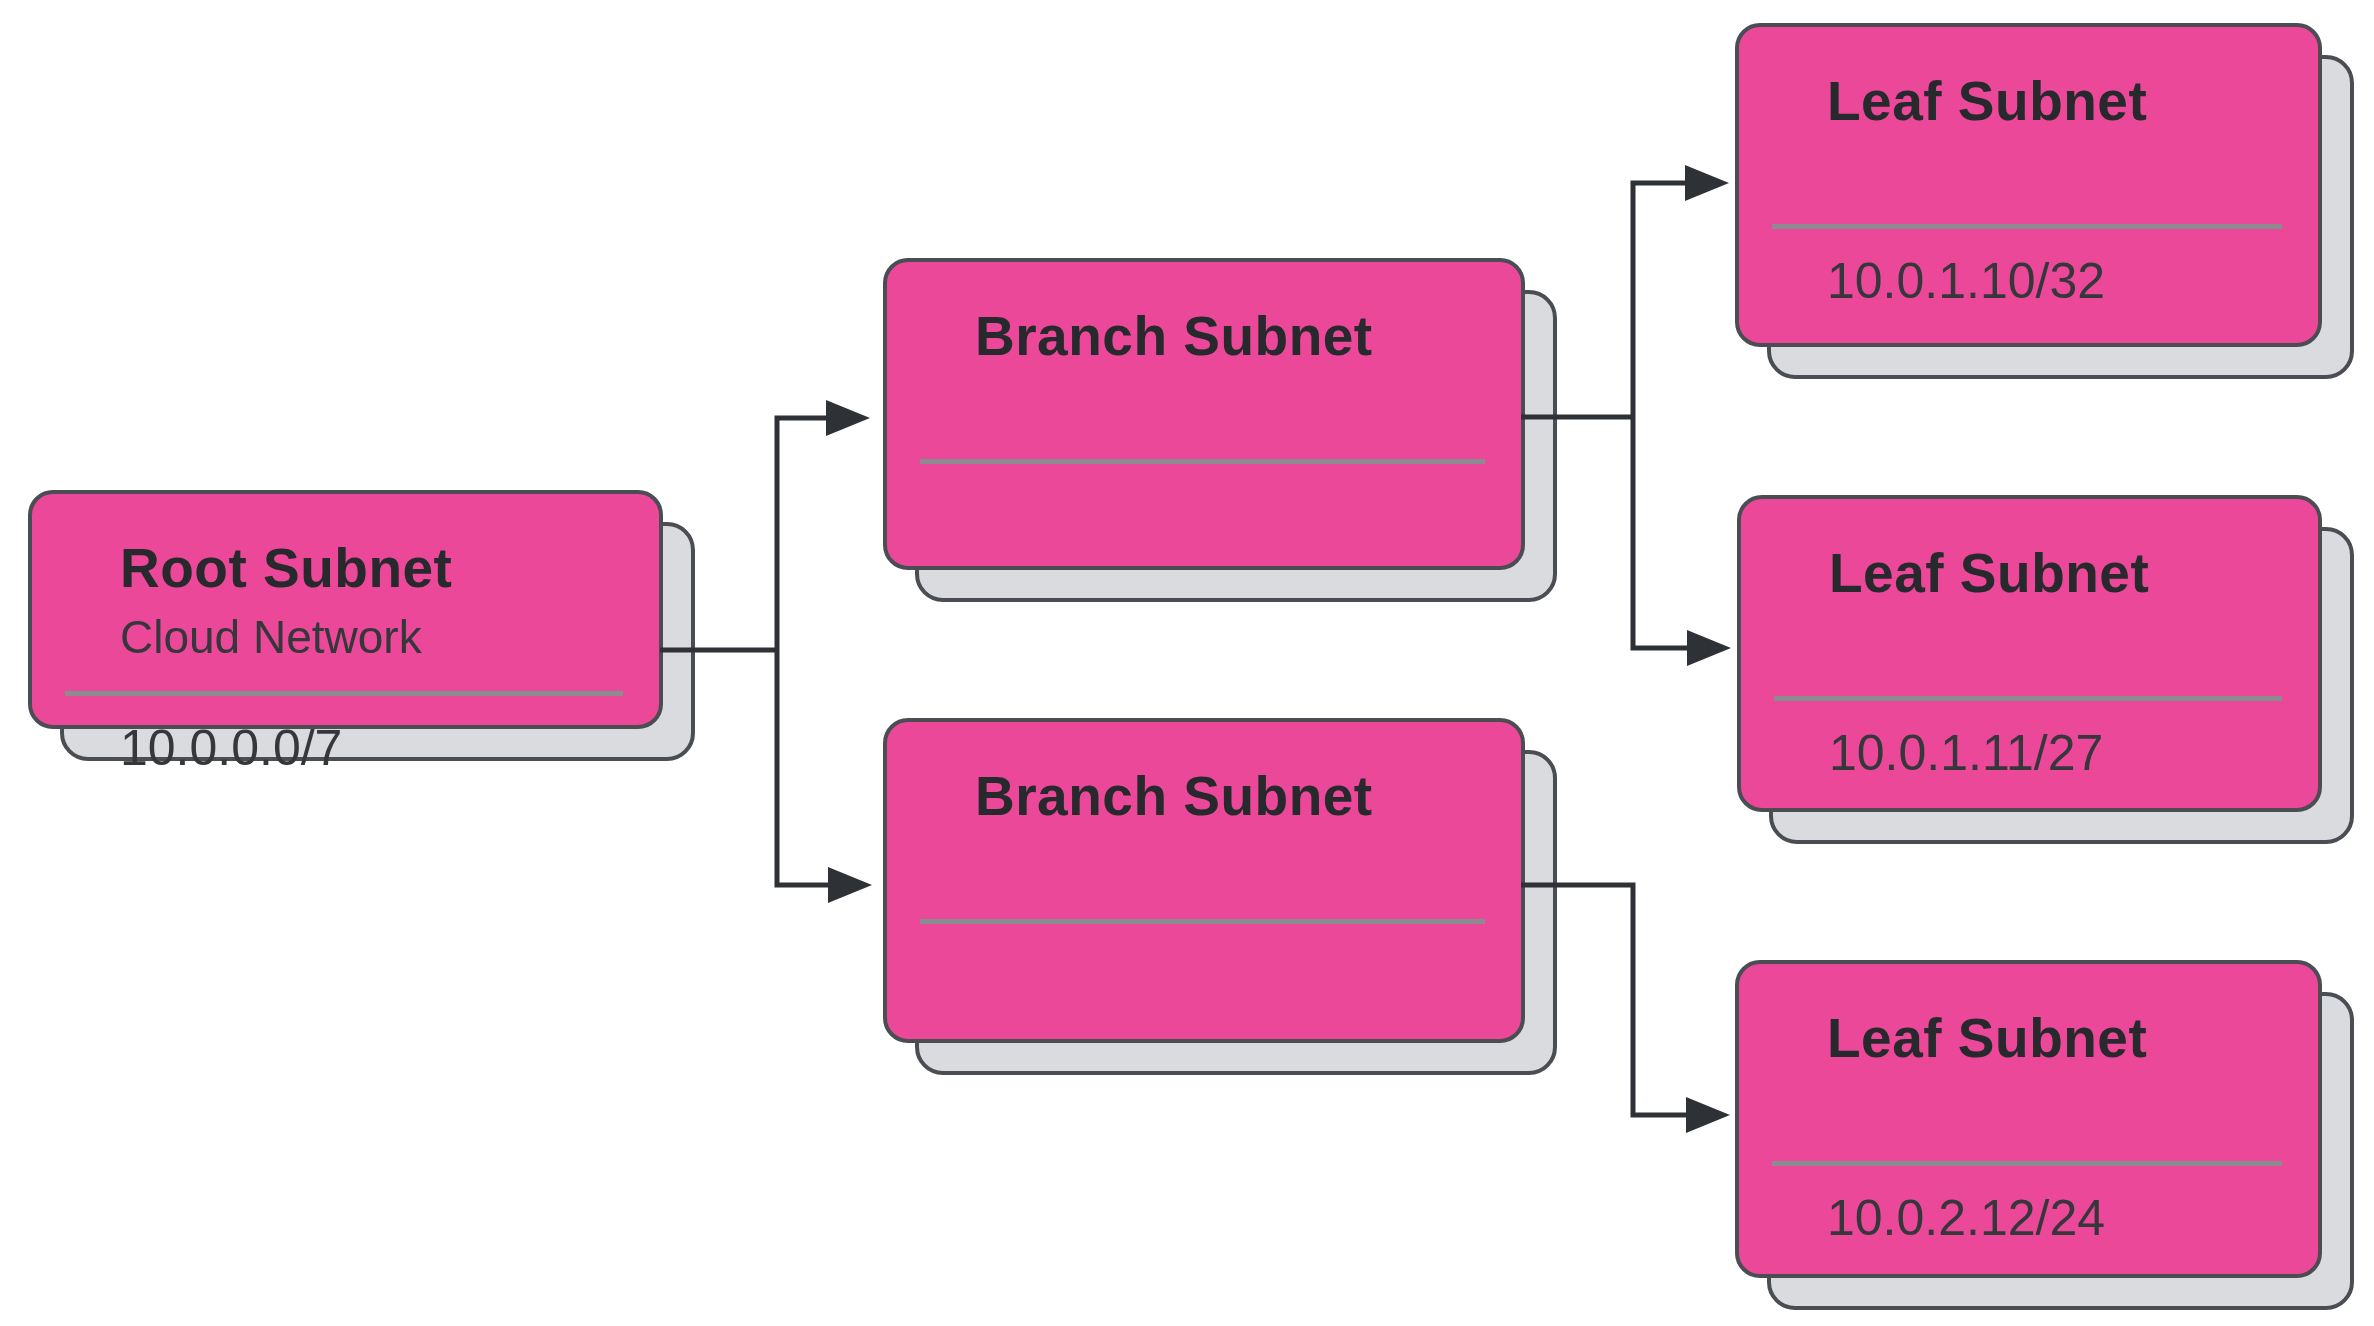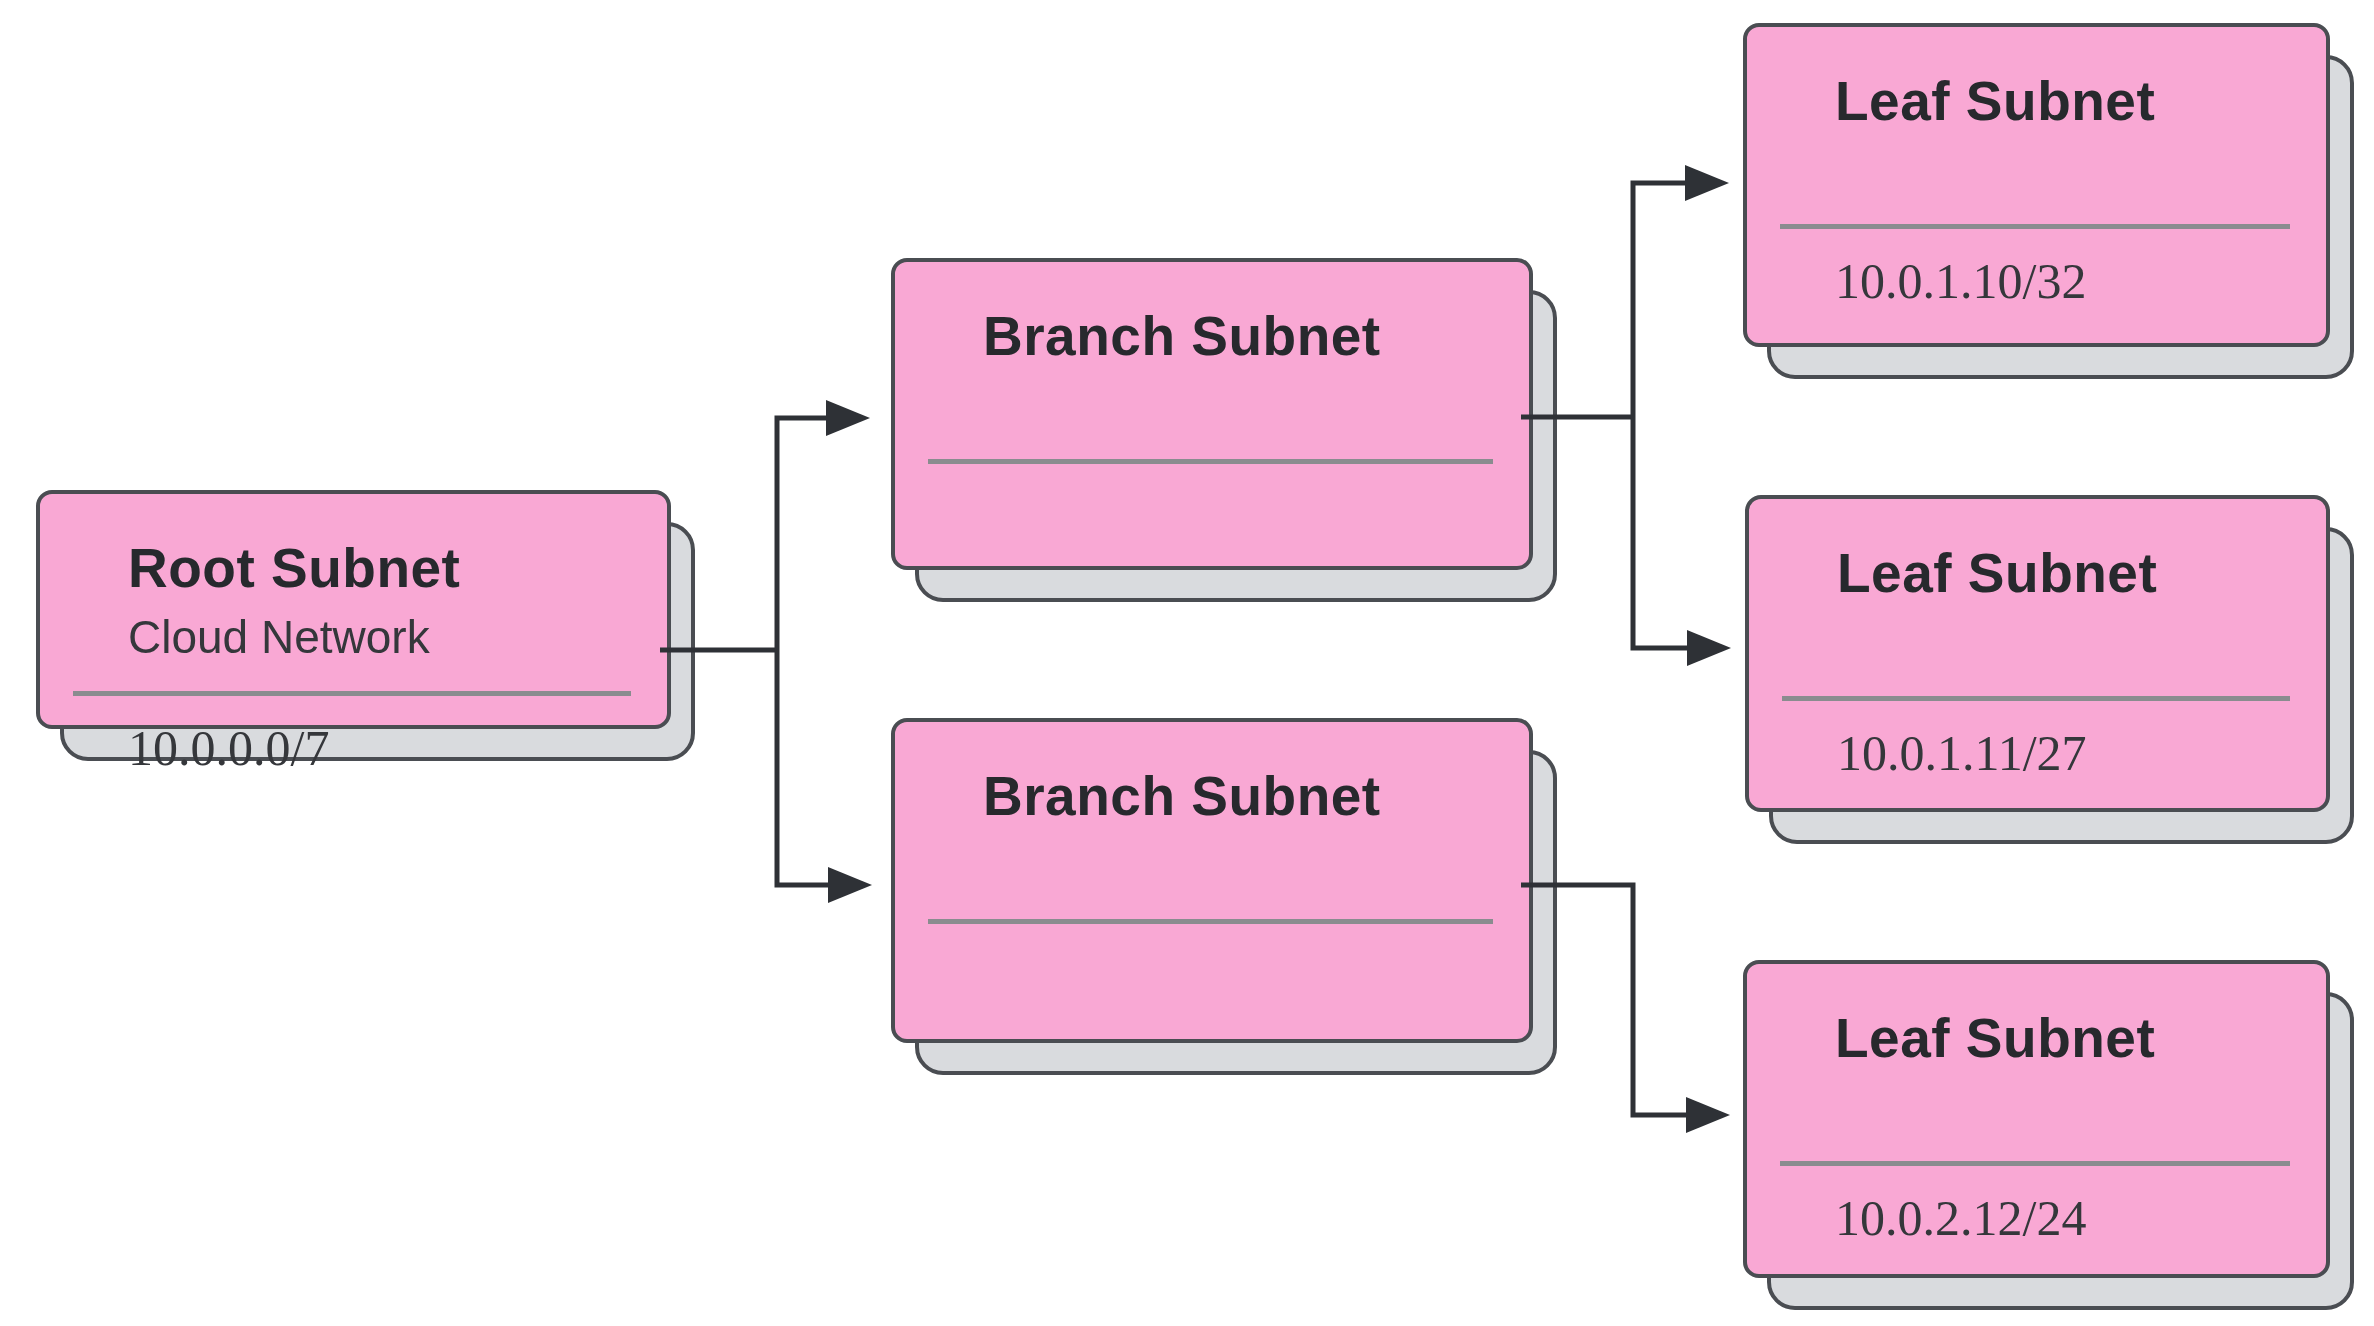--- a/index.html
+++ b/index.html
@@ -34,27 +34,27 @@
     top: 32px;
     width: 100%;
     height: 100%;
     background: #d9dbde;
     border: 4px solid #4a4d52;
     border-radius: 28px;
     box-sizing: border-box;
   }
   .node .card {
     position: absolute;
-    left: 8px;
+    left: 0;
     top: 0;
     width: 100%;
     height: 100%;
-    background: #f9a8d4;
+    background: #ec4899;
     border: 4px solid #4a4d52;
-    border-radius: 16px;
+    border-radius: 25px;
     box-sizing: border-box;
   }
   .card .title {
     position: absolute;
     left: 88px;
     right: 30px;
     top: 44px;
     font-size: 55px;
     font-weight: 700;
     color: #27292d;
@@ -84,21 +84,20 @@
   .card .cidr {
     position: absolute;
     left: 88px;
     right: 30px;
     top: 227px;
     font-size: 50px;
     font-weight: 400;
     color: #35373b;
     white-space: nowrap;
     line-height: 1.1;
-    font-family: Liberation Serif, serif;
   }
   
   .node-root    { left: 28px;   top: 490px; width: 635px; height: 239px; }
   .node-branch1 { left: 883px;  top: 258px; width: 642px; height: 312px; }
   .node-branch2 { left: 883px;  top: 718px; width: 642px; height: 325px; }
   .node-leaf1   { left: 1735px; top: 23px;  width: 587px; height: 324px; }
   .node-leaf2   { left: 1737px; top: 495px; width: 585px; height: 317px; }
   .node-leaf3   { left: 1735px; top: 960px; width: 587px; height: 318px; }
 </style>
 </head>

